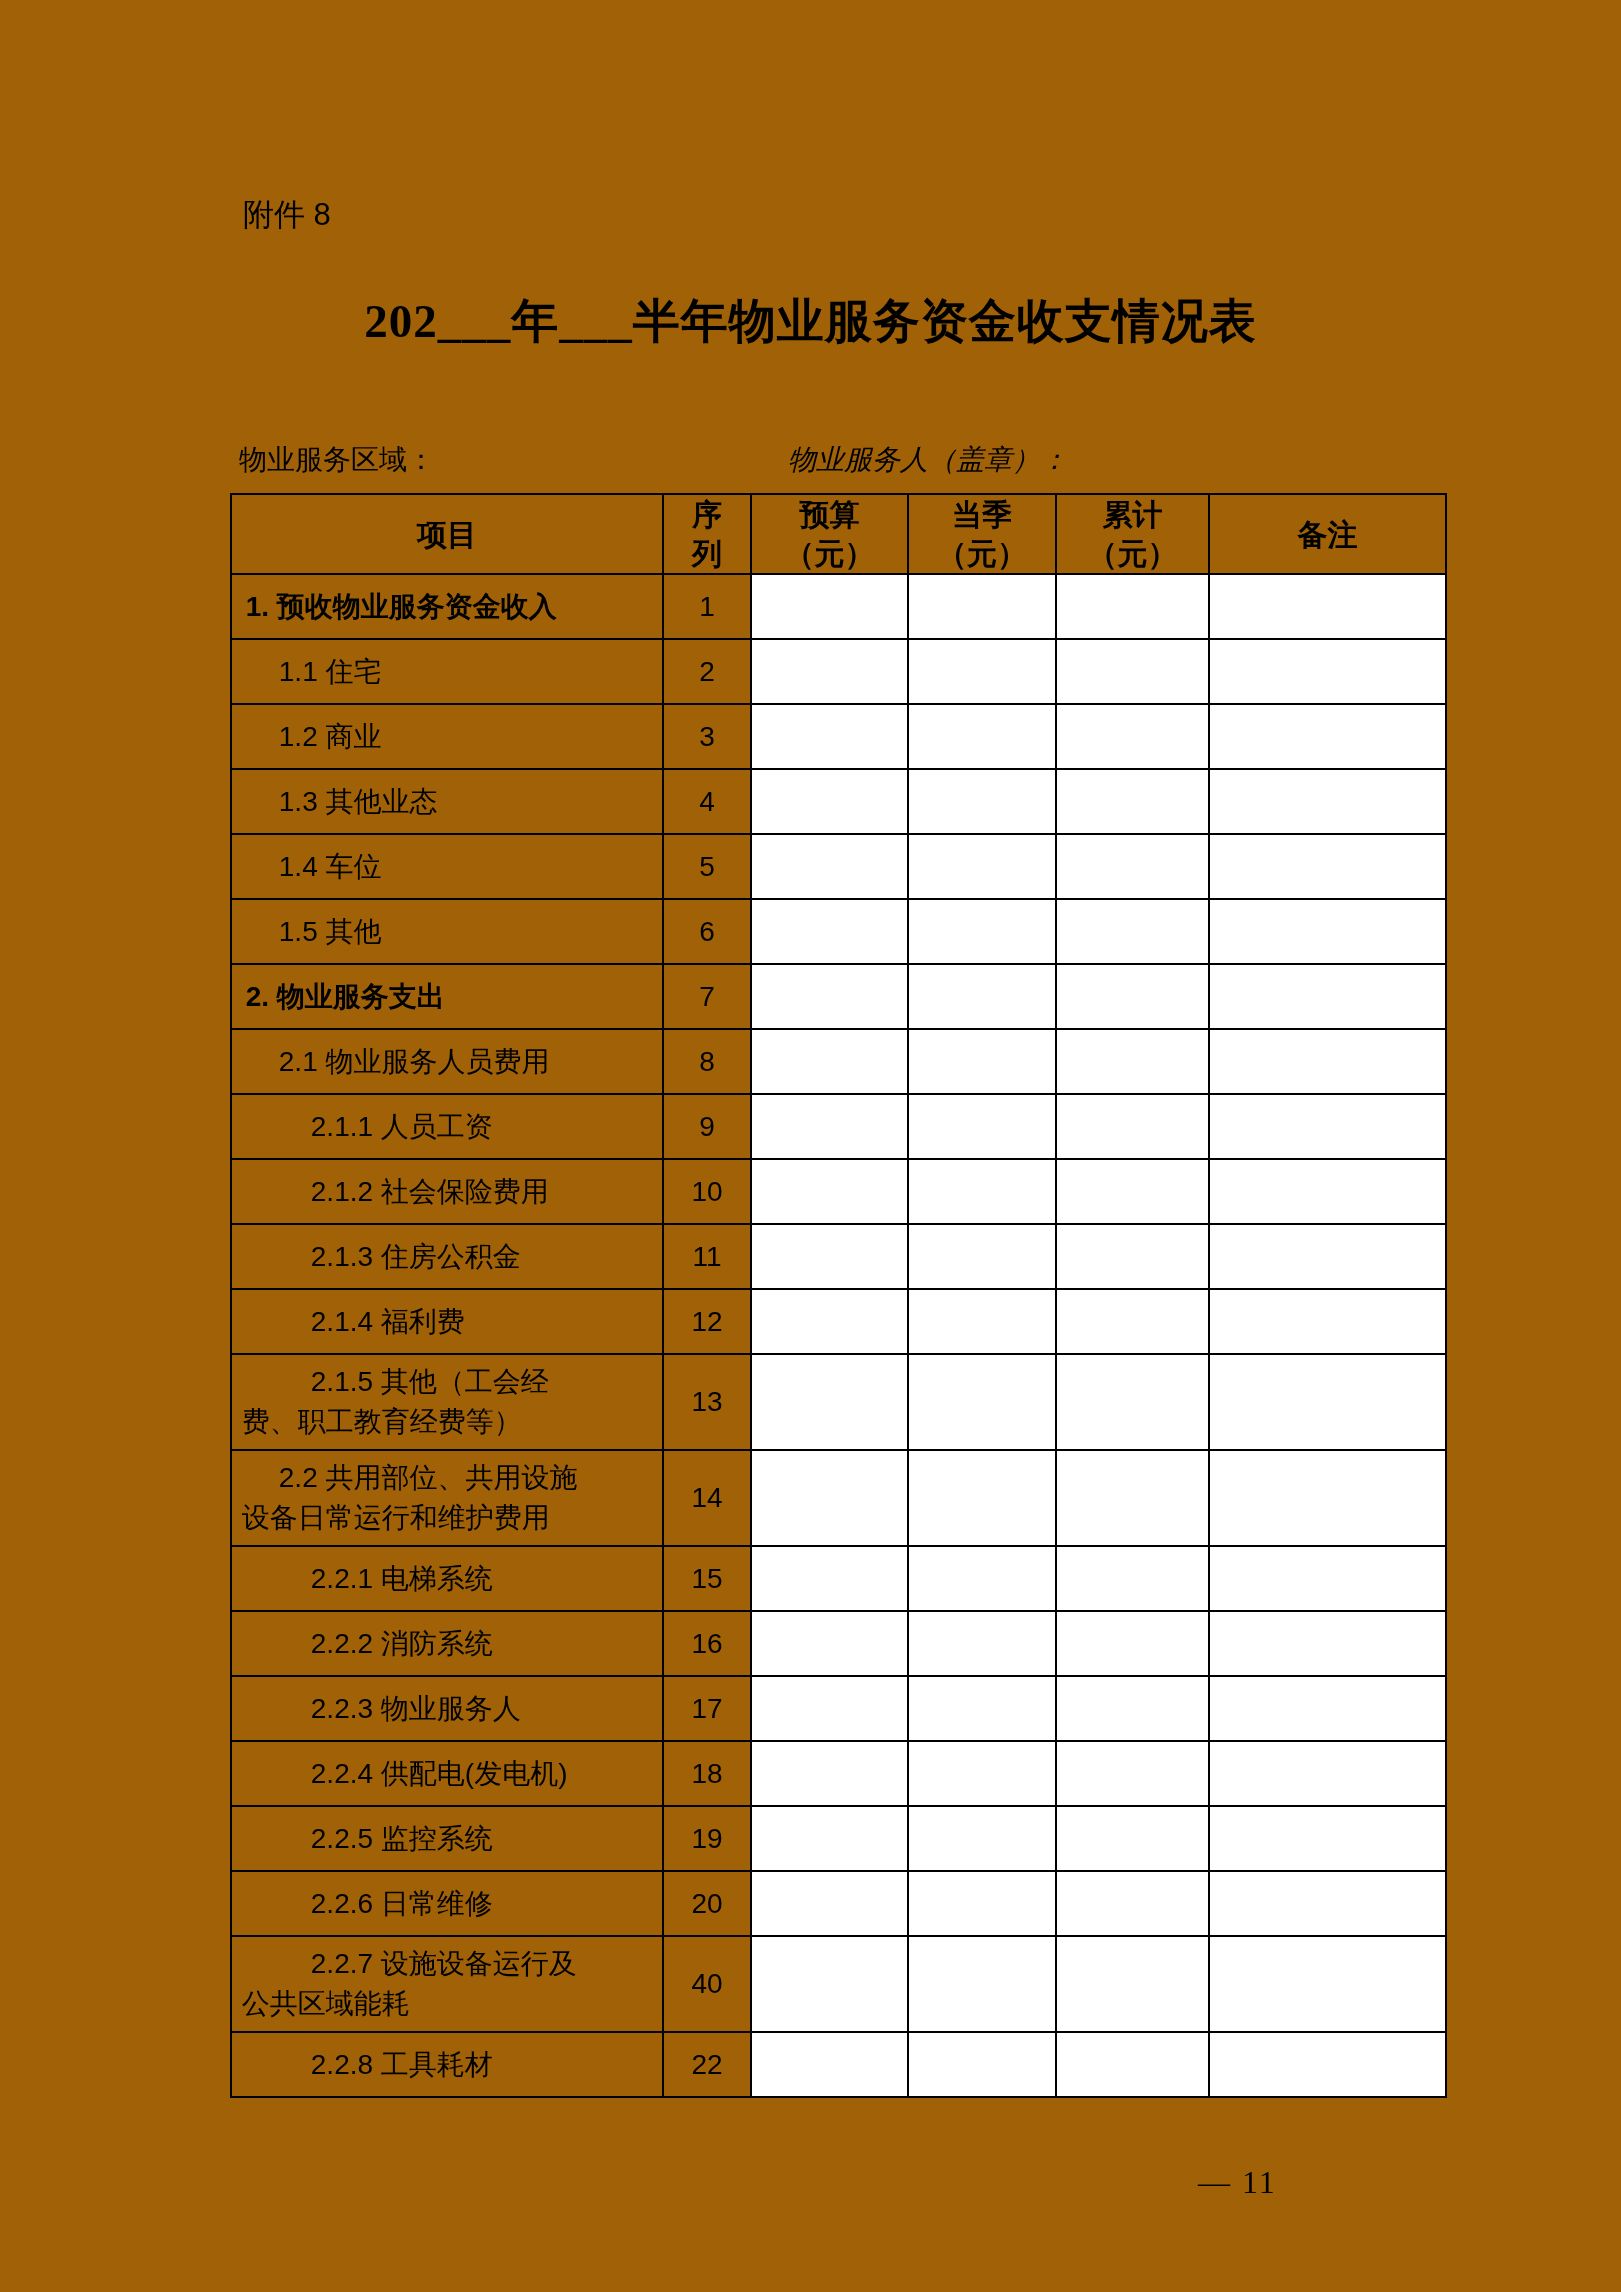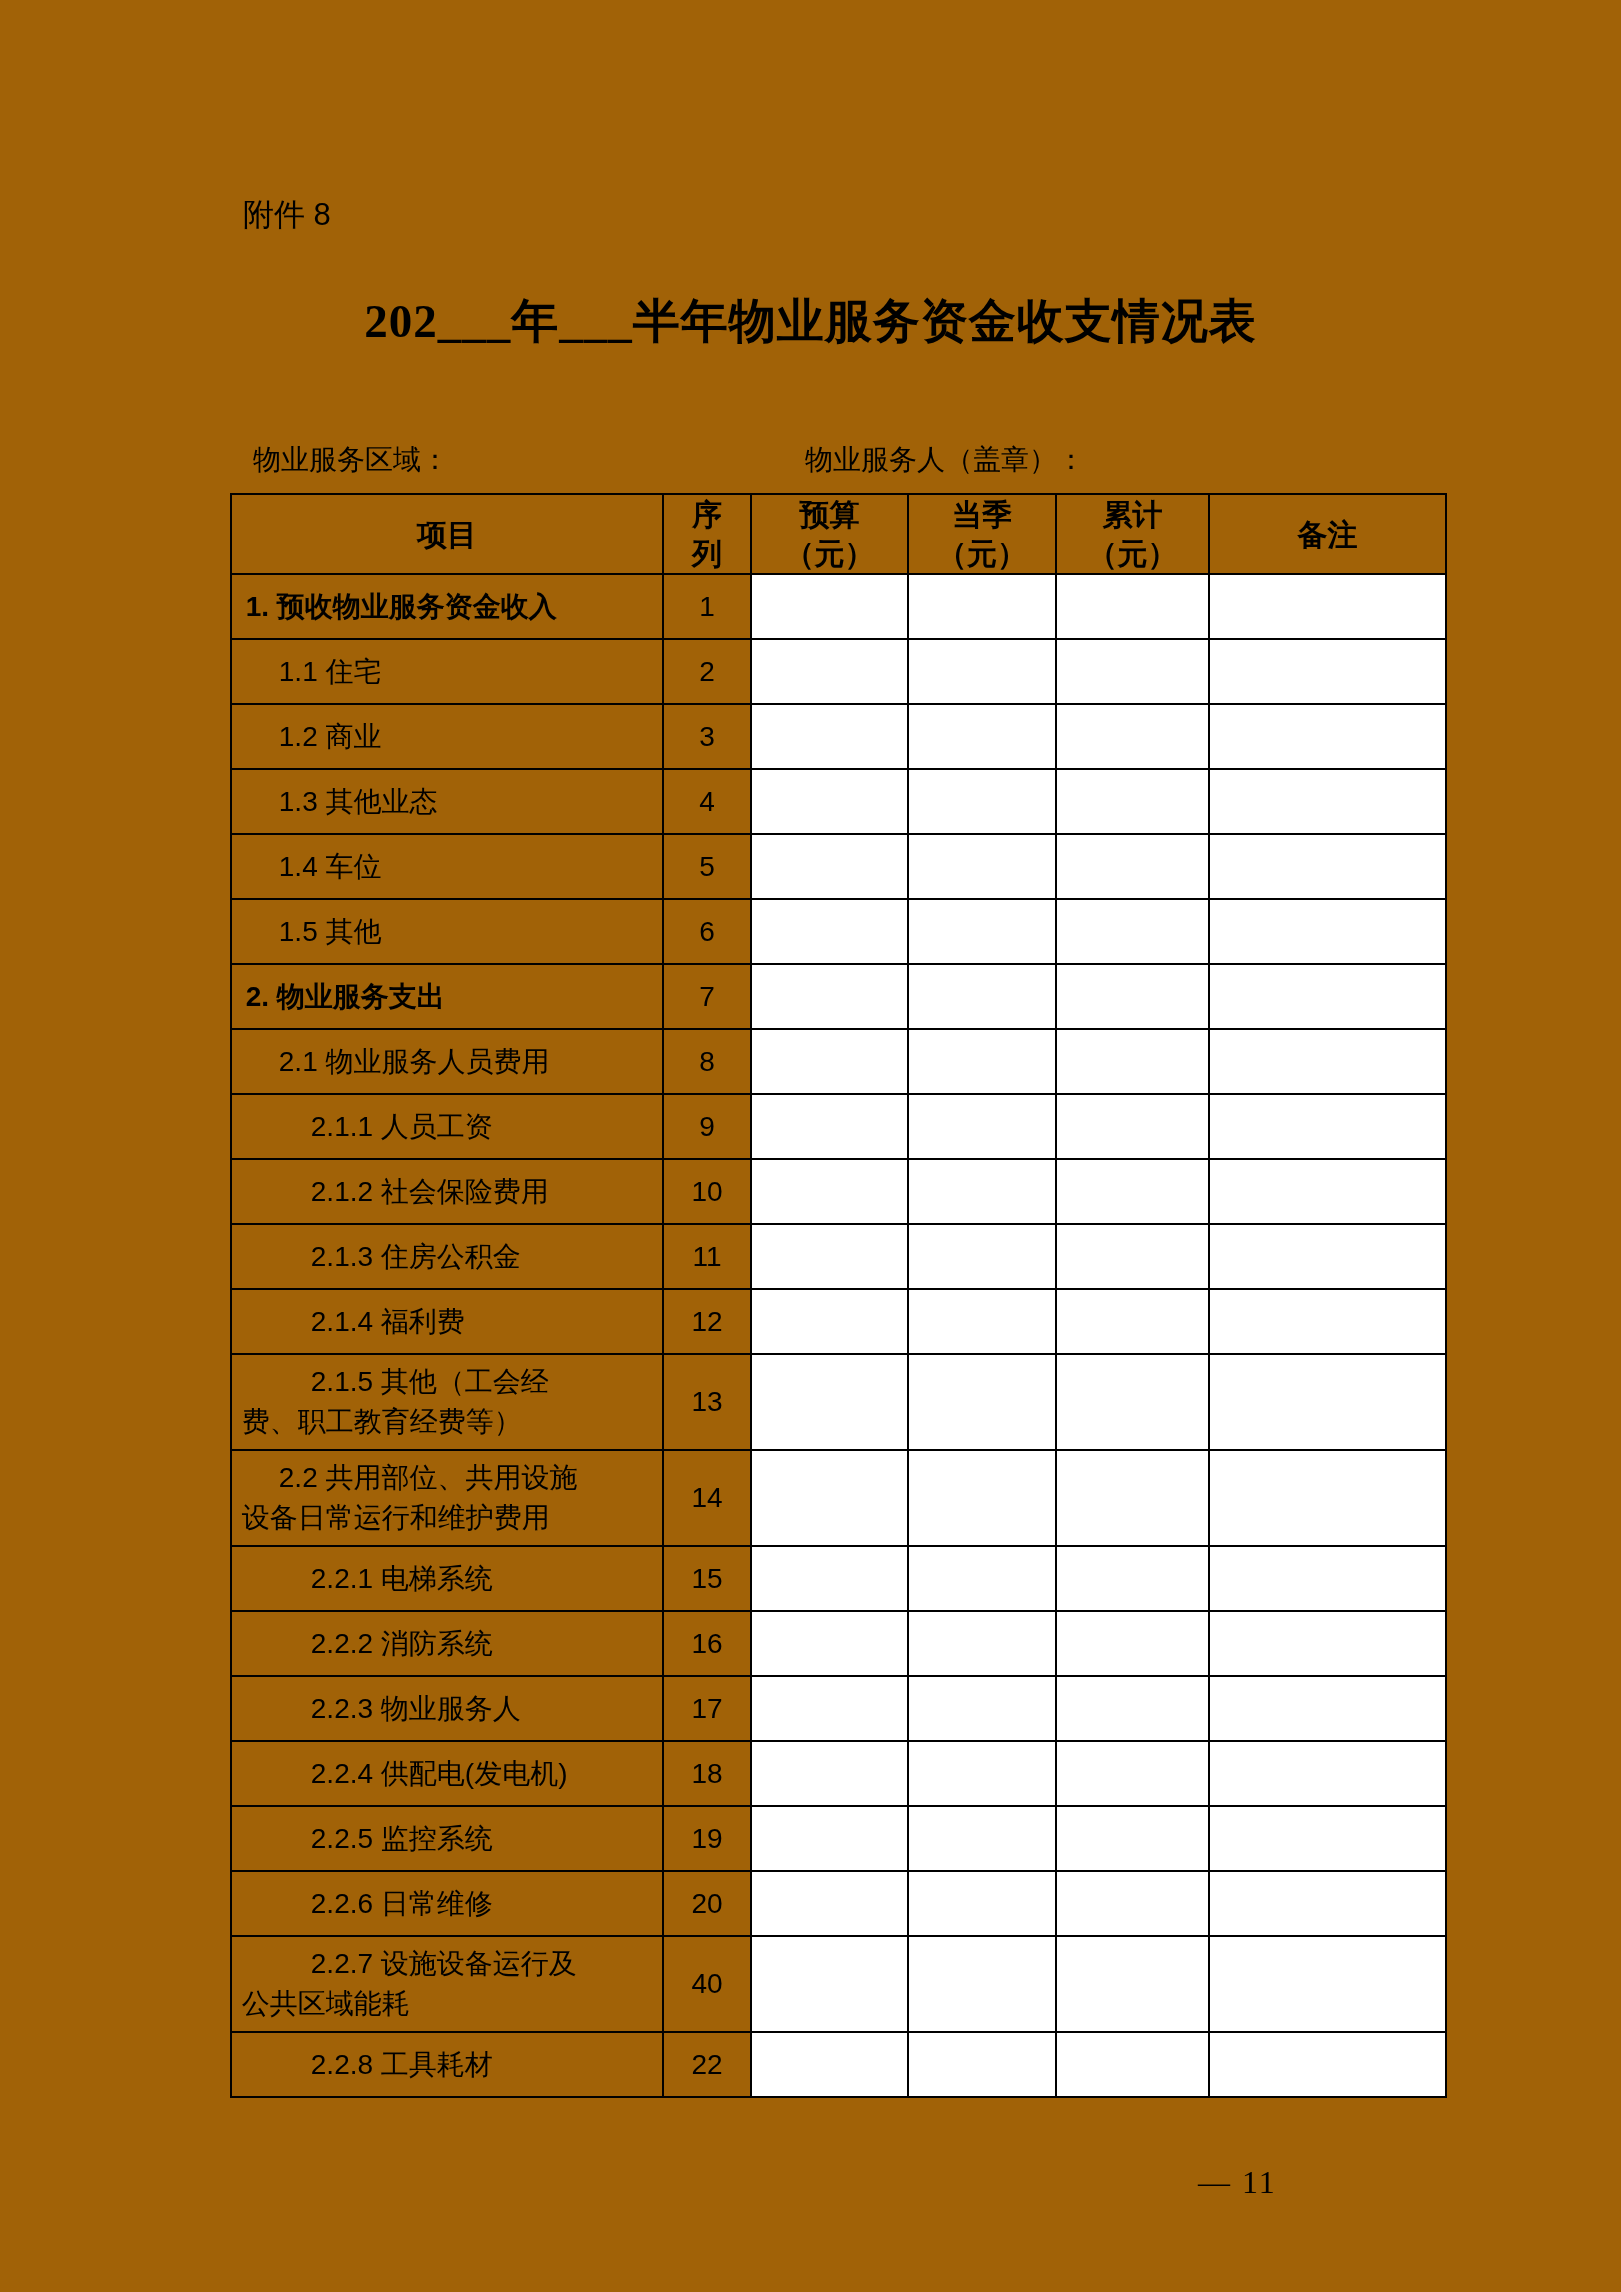--- a/index.html
+++ b/index.html
@@ -15,22 +15,22 @@
     position:absolute; left:243px; top:196px;
     font-size:31px; line-height:1.2;
   }
   .title {
     position:absolute; left:0; top:290px; width:100%;
     margin:0; text-align:center;
     font-family:"Liberation Serif", serif;
     font-size:47px; font-weight:bold; letter-spacing:1px;
   }
   .meta-label { position:absolute; top:441px; font-size:28px; }
-  .meta-region   { left:253px; }
-  .meta-provider { left:805px; }
+  .meta-region   { left:239px; }
+  .meta-provider { left:788px;font-style:italic; }
 
   table.fund {
     position:absolute; left:230px; top:493px;
     width:1215px;
     border-collapse:collapse;
     table-layout:fixed;
     border:2.9px solid #000;
   }
   .fund th, .fund td {
     border-left:2px solid #000; border-right:2px solid #000;

